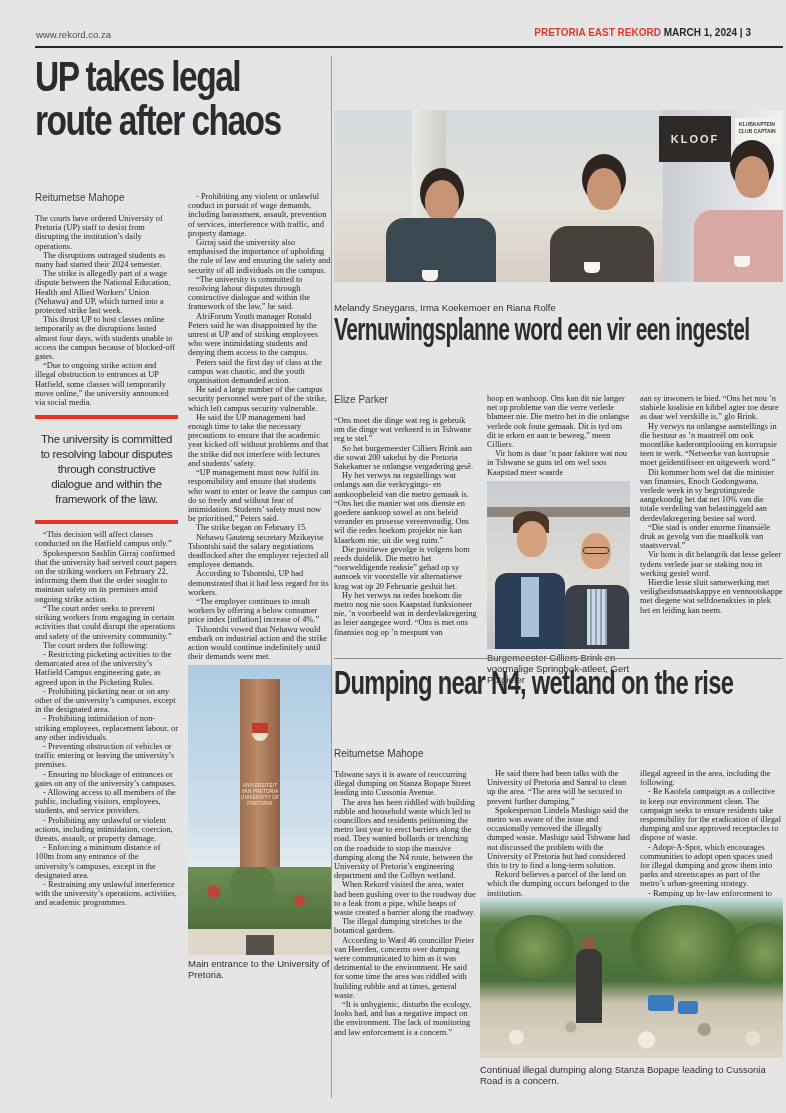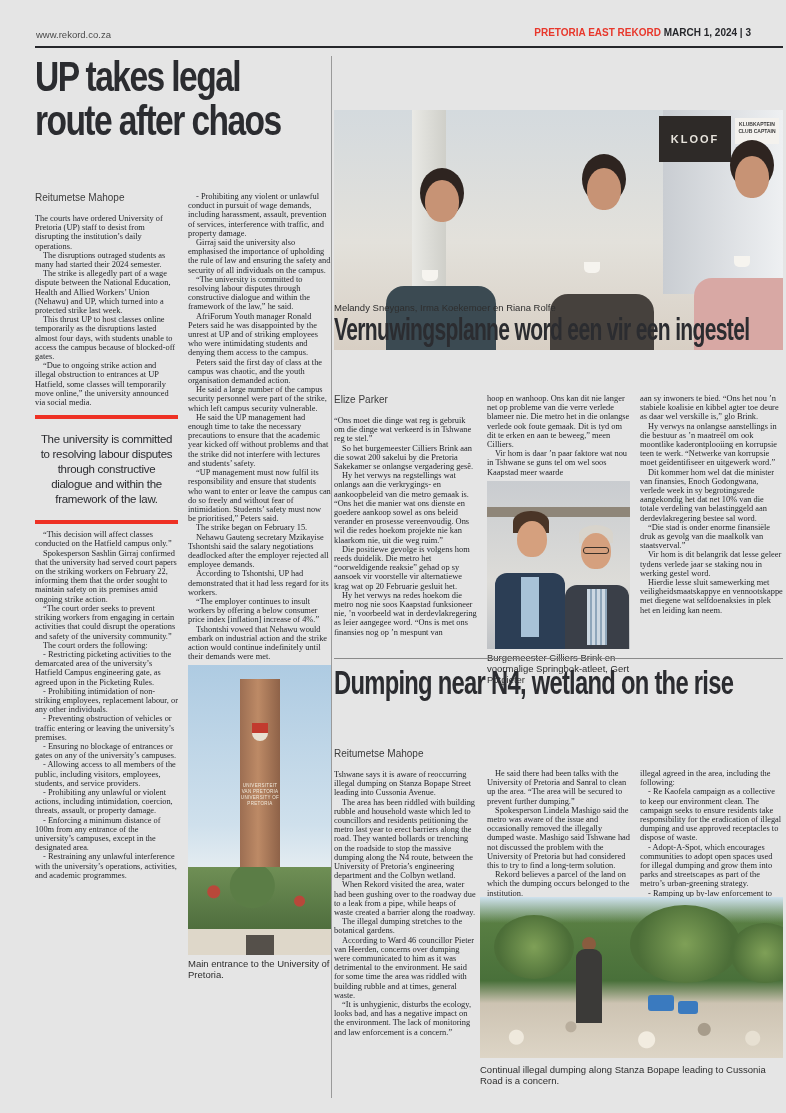--- a/index.html
+++ b/index.html
@@ -36,21 +36,21 @@
   .pq-text { text-align:center; font-size:11.5px; line-height:15px; letter-spacing:-0.3px;
              color:#2b2c30; padding:13px 1px 13px 1px; }
 
   
   .caption { font-size:9.5px; line-height:11px; color:#2e2e2e; margin-top:3px; }
 
   
   .photo { position:relative; overflow:hidden; background:#d8d8d4; }
 
   
-  .ph-women { position:absolute; left:334px; top:110px; width:449px; height:240px;
+  .ph-women { position:absolute; left:334px; top:110px; width:449px; height:172px;
               background:linear-gradient(180deg,#d4dade 0%,#e3e1db 55%,#d8cfc4 100%); }
   .ph-women .pillar { position:absolute; left:78px; top:0; width:34px; height:184px;
                       background:linear-gradient(90deg,#e9e9e5,#cfcfc9); }
   .ph-women .win { position:absolute; right:0; top:0; width:120px; height:184px;
                    background:linear-gradient(90deg,#c9cdd2,#eef0f2); }
   .ph-women .kloof { position:absolute; right:52px; top:6px; width:72px; height:46px; background:#2e2a28;
                      color:#e7e3dc; font-size:11px; font-weight:bold; text-align:center; line-height:46px; letter-spacing:2px; }
   .ph-women .capt-sign { position:absolute; right:4px; top:8px; width:44px; height:26px; background:#f4f2ee;
                          color:#3a3a3a; font-size:5px; font-weight:bold; text-align:center; line-height:1.3; padding-top:3px; }
   .ph-women .head { position:absolute; width:34px; height:42px; border-radius:50% 50% 46% 46%; background:#c79375; }
@@ -141,20 +141,21 @@
           <div class="pq-bar"></div>
           <div class="pq-text">The university is committed to resolving labour disputes through constructive dialogue and within the framework of the law.</div>
           <div class="pq-bar"></div>
         </div>
         <div class="paras">
             <p class="para">“This decision will affect classes conducted on the Hatfield campus only.”</p>
             <p class="para">Spokesperson Sashlin Girraj confirmed that the university had served court papers on the striking workers on February 22, informing them that the order sought to maintain safety on its premises amid ongoing strike action.</p>
             <p class="para">“The court order seeks to prevent striking workers from engaging in certain activities that could disrupt the operations and safety of the university community.”</p>
             <p class="para">The court orders the following:</p>
             <p class="para">- Restricting picketing activities to the demarcated area of the university’s Hatfield Campus engineering gate, as agreed upon in the Picketing Rules.</p>
+            <p class="para">- Prohibiting picketing near or on any other of the university’s campuses, except in the designated area.</p>
             <p class="para">- Prohibiting intimidation of non-striking employees, replacement labour, or any other individuals.</p>
             <p class="para">- Preventing obstruction of vehicles or traffic entering or leaving the university’s premises.</p>
             <p class="para">- Ensuring no blockage of entrances or gates on any of the university’s campuses.</p>
             <p class="para">- Allowing access to all members of the public, including visitors, employees, students, and service providers.</p>
             <p class="para">- Prohibiting any unlawful or violent actions, including intimidation, coercion, threats, assault, or property damage.</p>
             <p class="para">- Enforcing a minimum distance of 100m from any entrance of the university’s campuses, except in the designated area.</p>
             <p class="para">- Restraining any unlawful interference with the university’s operations, activities, and academic programmes.</p>
           </div>
       </div>
       <div class="col" style="width:143px; height:950px;">

